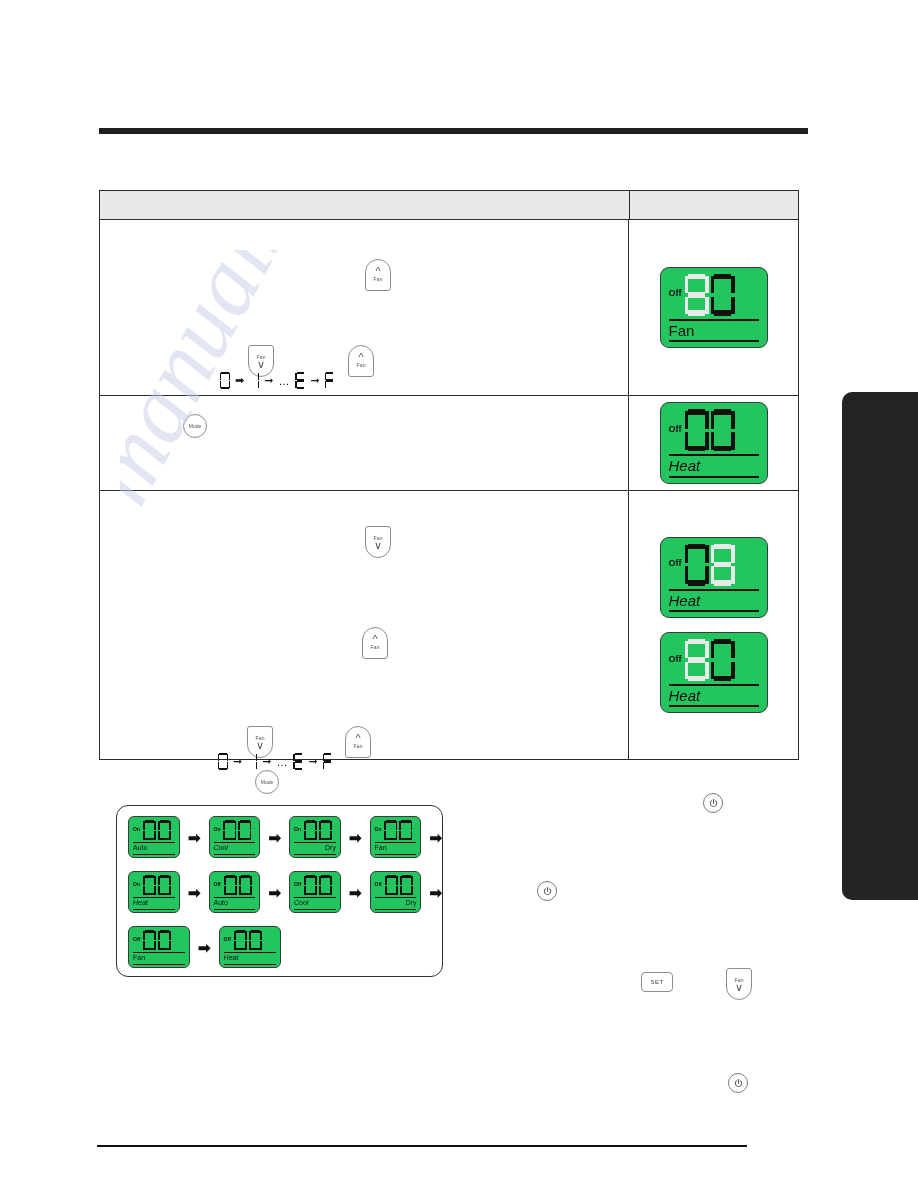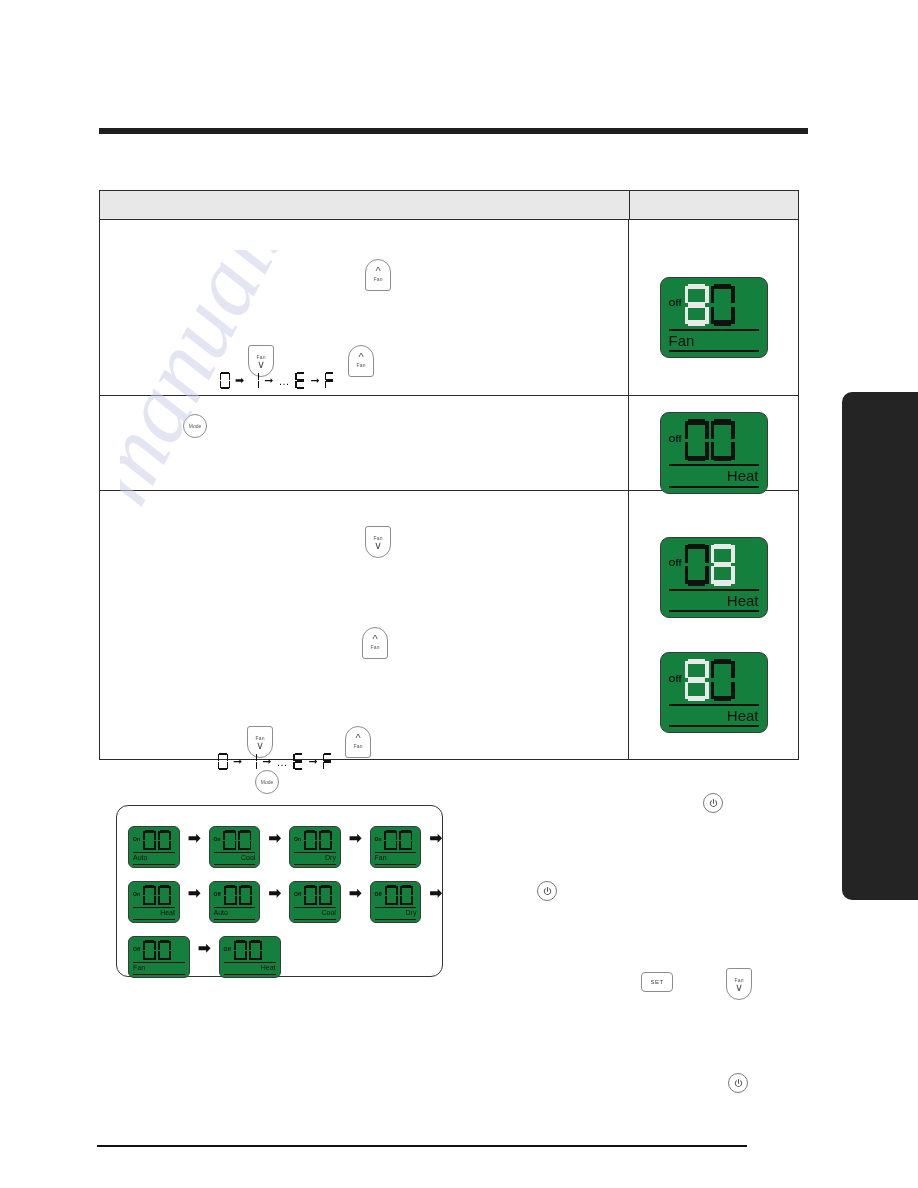--- a/index.html
+++ b/index.html
@@ -172,25 +172,24 @@
     color: #444;
     letter-spacing: .5px;
     background: #fff;
     position: absolute;
   }
 
   
   .disp {
     border: 1px solid #3a3a3a;
     border-radius: 9px;
-    background: #15803d;
+    background: #22c55e;
     box-sizing: border-box;
     position: relative;
     padding: 6px 8px 5px 8px;
-    margin-top: 20px;
   }
   .disp-top {
     display: flex;
     align-items: center;
     gap: 3px;
   }
   .disp-off {
     font-size: 9px;
     font-weight: bold;
     color: #111;
@@ -202,21 +201,21 @@
     height: 2px;
     background: #111;
     margin-top: 3px;
   }
   .disp-label {
     font-size: 13px;
     color: #111;
     line-height: 1.15;
     padding-top: 1px;
   }
-  .disp-label.c { text-align: right; }
+  .disp-label.c { text-align: left; font-style: italic; }
   .disp-label.l { text-align: left; }
   .disp-label.r { text-align: right; }
   .disp-underline {
     height: 2px;
     background: #111;
     margin-top: 1px;
   }
 
   
   .disp.big { width: 108px; }

